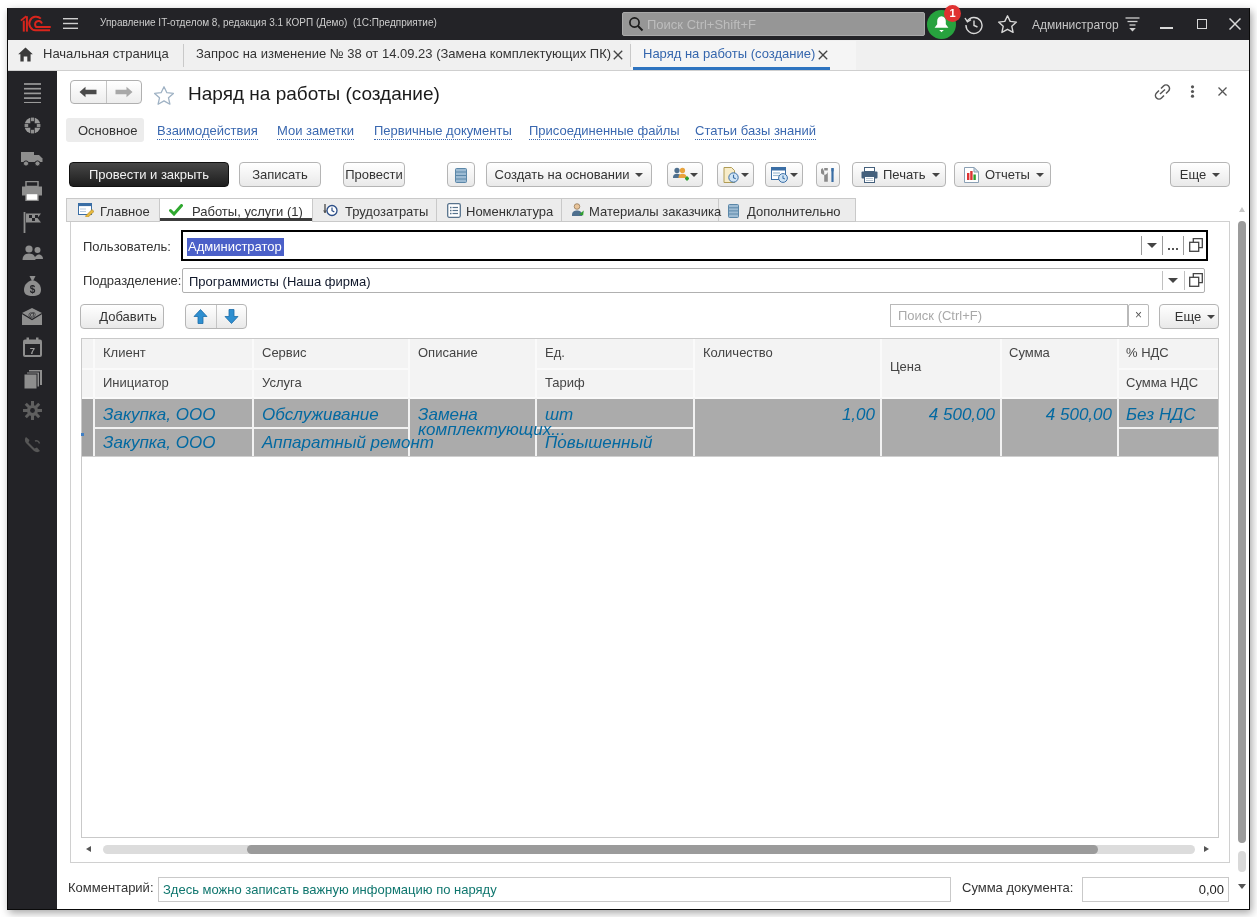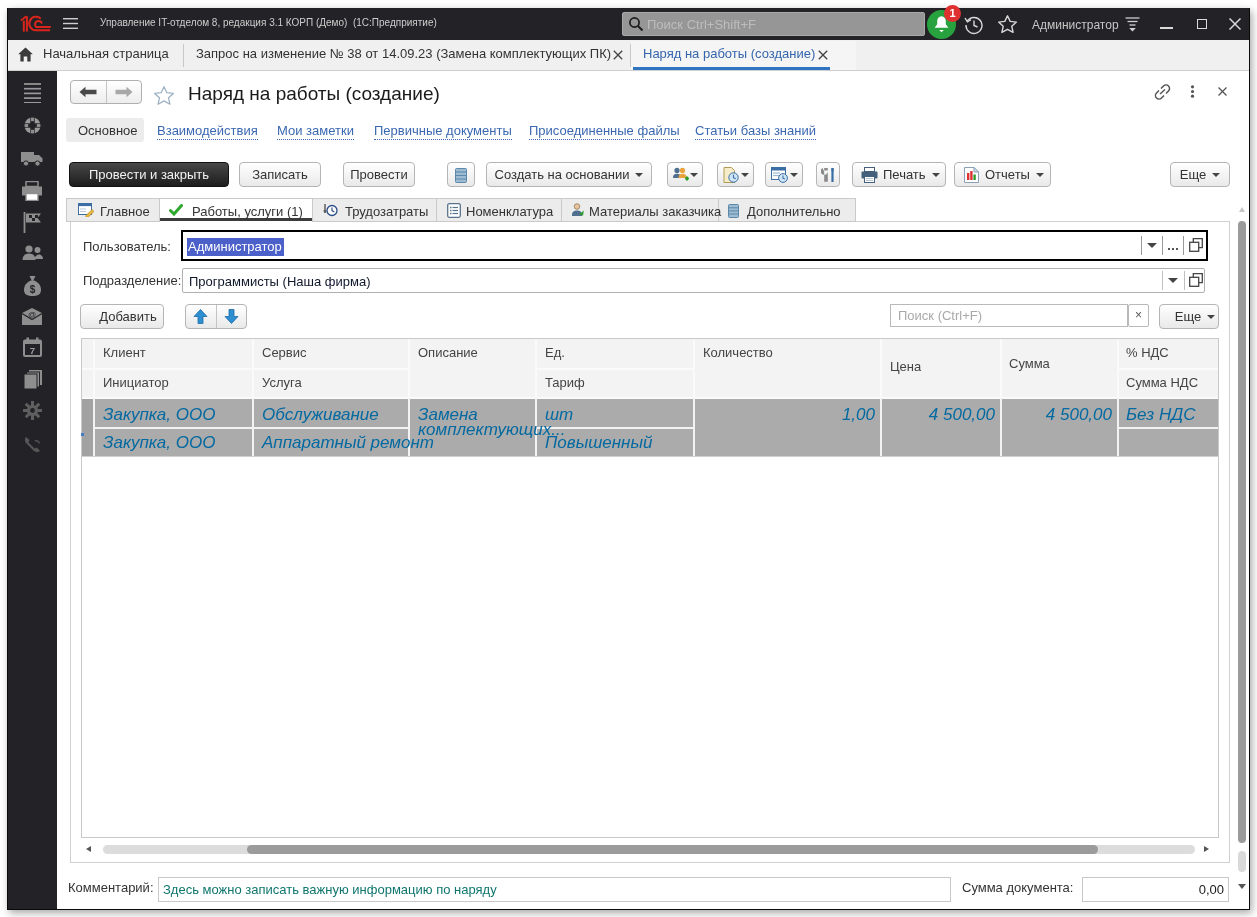--- a/index.html
+++ b/index.html
@@ -227,21 +227,21 @@
 <div class="abs" style="left:66px;top:118px;width:78px;height:24px;background:#ececec;border-radius:3px"></div>
 <div class="abs" style="left:78px;top:123px;font-size:13px;color:#333">Основное</div>
 <div class="abs link" style="left:157px">Взаимодействия</div>
 <div class="abs link" style="left:277px">Мои заметки</div>
 <div class="abs link" style="left:374px">Первичные документы</div>
 <div class="abs link" style="left:529px">Присоединенные файлы</div>
 <div class="abs link" style="left:695px">Статьи базы знаний</div>
 
 <div class="btn" style="left:69px;width:160px;background:linear-gradient(#474747,#1d1d1d);border-color:#111;color:#f2f2f2">Провести и закрыть</div>
 <div class="btn" style="left:239px;width:82px">Записать</div>
-<div class="btn" style="left:343px;width:72px">Провести</div>
+<div class="btn" style="left:343px;width:62px">Провести</div>
 <div class="btn" style="left:447px;width:28px"><svg width="12" height="15" viewBox="0 0 12 15" style="margin-top:5px">
   <rect x="0.5" y="0.5" width="11" height="14" rx="1" fill="#9dbbd3" stroke="#5b87a8"></rect>
   <g stroke="#5b87a8" stroke-width="1">
         <path d="M1 4 H11"></path>
         <path d="M1 7.5 H11"></path>
         <path d="M1 11 H11"></path>
       </g>
     </svg></div>
 <div class="btn" style="left:486px;width:166px">Создать на основании<span class="caret"></span></div>
 <div class="btn" style="left:667px;width:36px">
@@ -434,21 +434,21 @@
 <div class="abs" style="left:93px;top:427px;width:315px;height:1.5px;background:#f2f2f2"></div>
 <div class="abs" style="left:535px;top:427px;width:158px;height:1.5px;background:#f2f2f2"></div>
 <div class="abs" style="left:1117px;top:427px;width:101px;height:1.5px;background:#f2f2f2"></div>
 
 <div class="hcell" style="left:103px;top:345px">Клиент</div>
 <div class="hcell" style="left:262px;top:345px">Сервис</div>
 <div class="hcell" style="left:418px;top:345px">Описание</div>
 <div class="hcell" style="left:545px;top:345px">Ед.</div>
 <div class="hcell" style="left:703px;top:345px">Количество</div>
 <div class="hcell" style="left:890px;top:359px">Цена</div>
-<div class="hcell" style="left:1009px;top:356px">Сумма</div>
+<div class="hcell" style="left:1009px;top:345px">Сумма</div>
 <div class="hcell" style="left:1126px;top:345px">% НДС</div>
 <div class="hcell" style="left:103px;top:375px">Инициатор</div>
 <div class="hcell" style="left:262px;top:375px">Услуга</div>
 <div class="hcell" style="left:545px;top:375px">Тариф</div>
 <div class="hcell" style="left:1126px;top:375px">Сумма НДС</div>
 
 <div class="dcell" style="left:103px;top:405px">Закупка, ООО</div>
 <div class="dcell" style="left:262px;top:405px">Обслуживание</div>
 <div class="dcell" style="left:418px;top:405px">Замена</div>
 <div class="dcell" style="left:418px;top:420px">комплектующих...</div>

